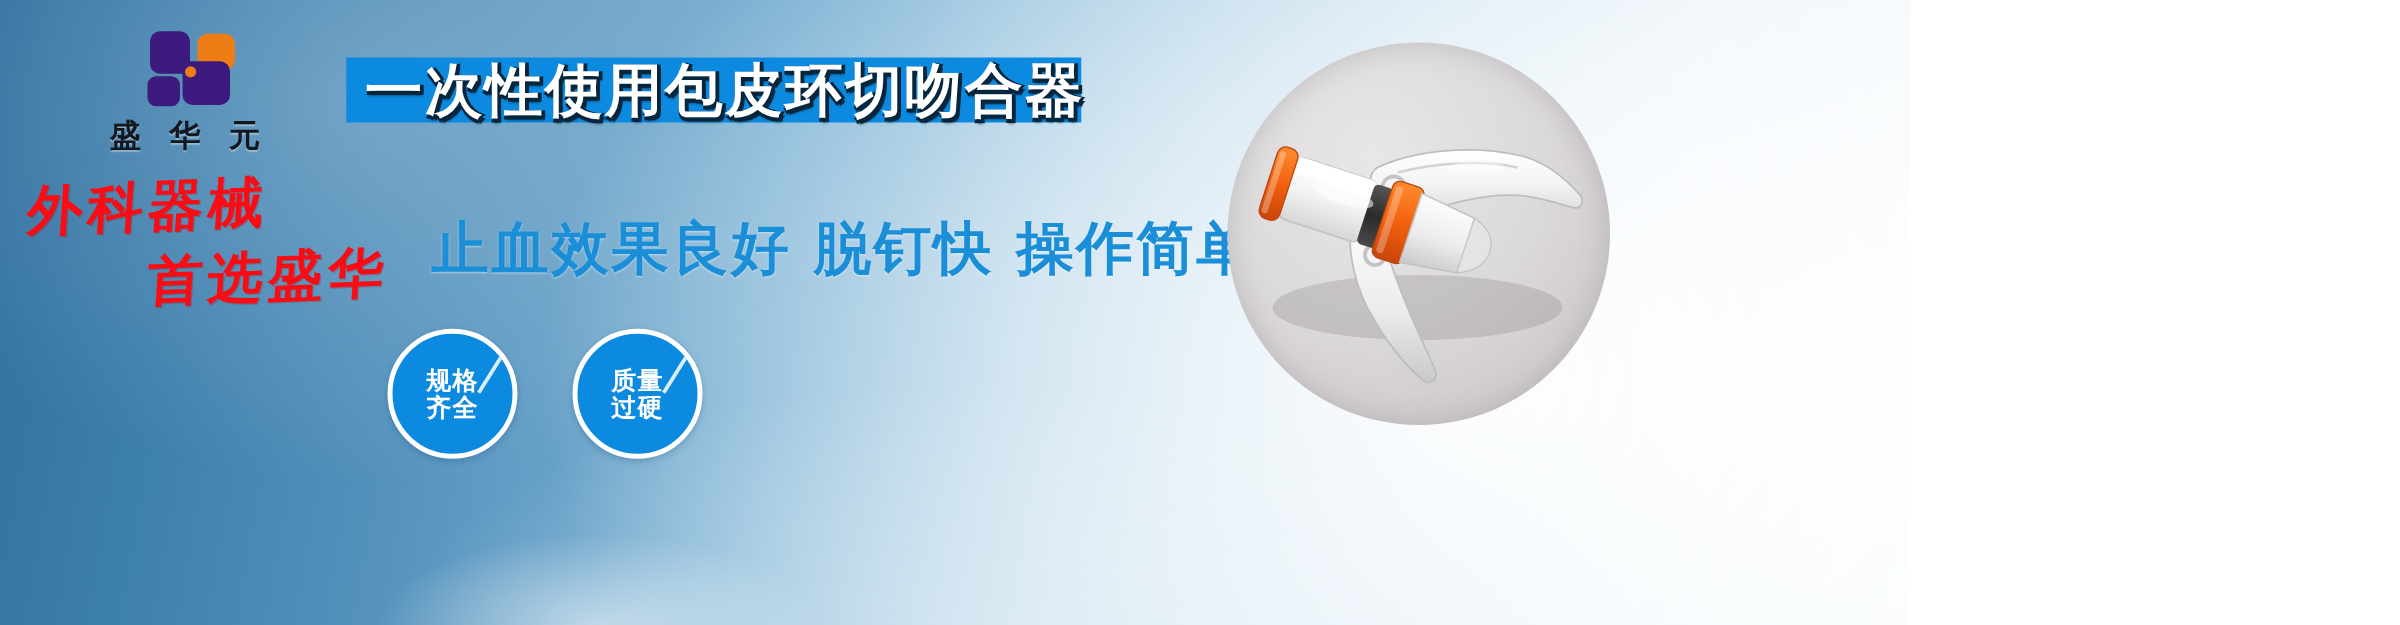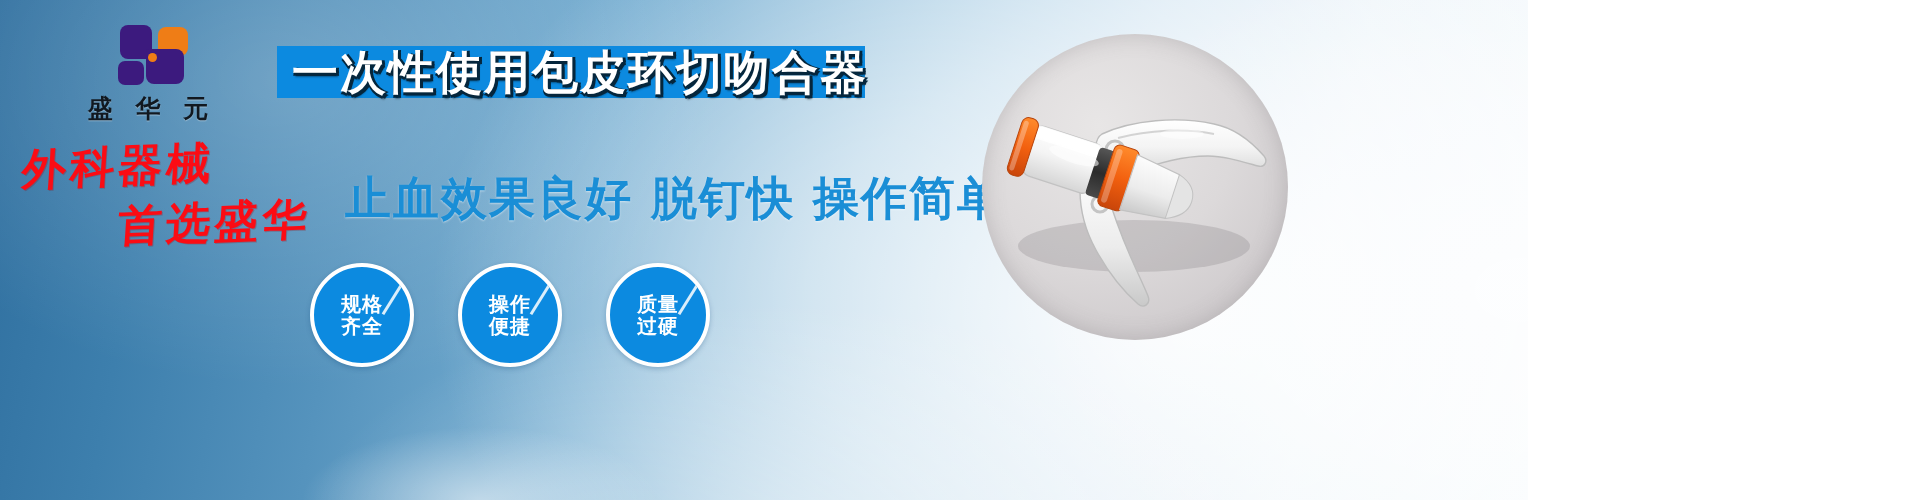--- a/index.html
+++ b/index.html
@@ -157,27 +157,20 @@
   <div id="features">
 
     <div class="feature">
       <div class="slash"></div>
       <div class="ftxt">
         <span>规格</span>
         <span>齐全</span>
       </div>
     </div>
 
-    <div class="feature">
-      <div class="slash"></div>
-      <div class="ftxt">
-        <span>操作</span>
-        <span>便捷</span>
-      </div>
-    </div>
 
     <div class="feature">
       <div class="slash"></div>
       <div class="ftxt">
         <span>质量</span>
         <span>过硬</span>
       </div>
     </div>
 
 

